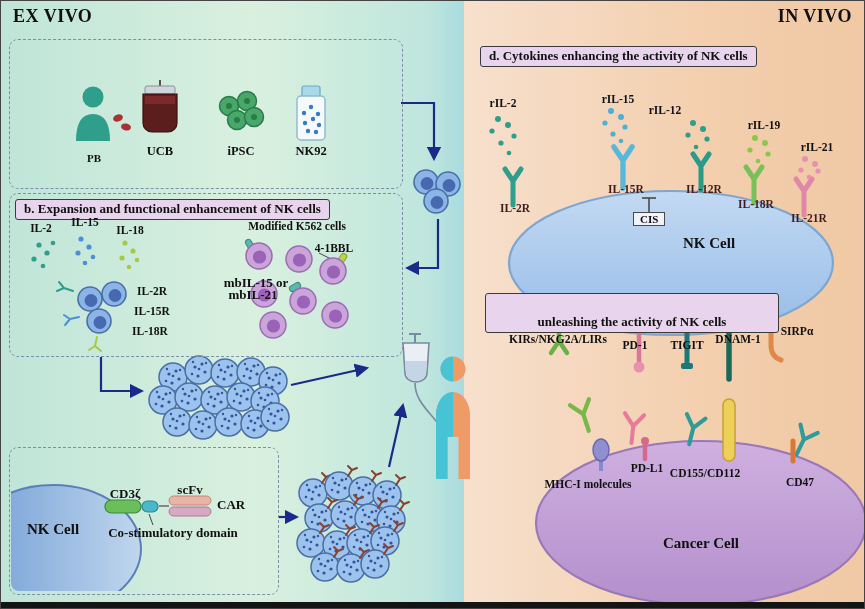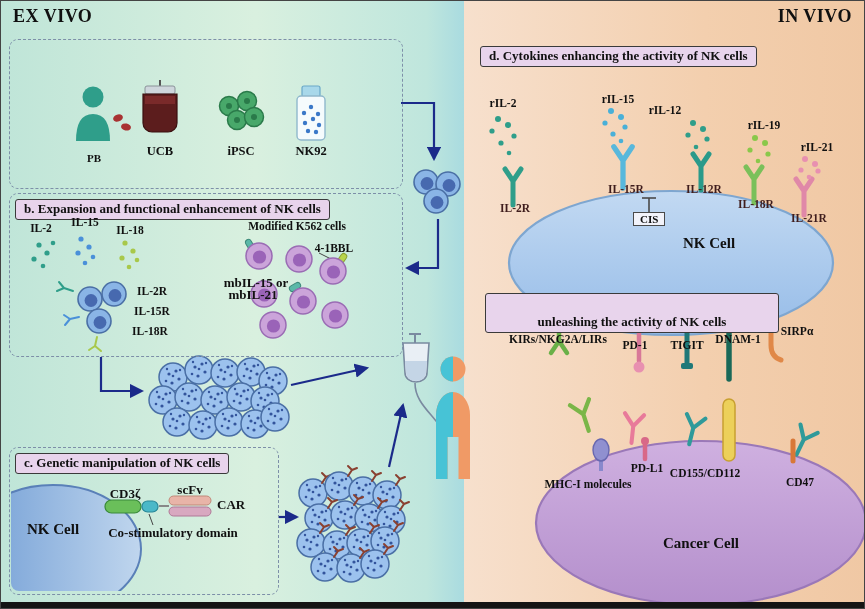--- a/index.html
+++ b/index.html
@@ -333,21 +333,20 @@
   </svg>
 
   <div class="panel" style="left:8px;top:38px;width:392px;height:148px;"></div>
   <div class="panel" style="left:8px;top:192px;width:392px;height:162px;"></div>
   <div class="panel" style="left:8px;top:446px;width:268px;height:146px;"></div>
 
   <div class="region" style="left:12px;top:5px;">EX VIVO</div>
   <div class="region" style="right:12px;top:5px;">IN VIVO</div>
 
   <div class="ptitle" style="left:14px;top:198px;font-family:Liberation Serif, serif;">b. Expansion and functional enhancement of NK cells</div>
-  <div class="ptitle" style="left:14px;top:452px;">c. Genetic manipulation of NK cells</div>
   <div class="ptitle" style="left:479px;top:45px;">d. Cytokines enhancing the activity of NK cells</div>
   <div class="ptitle twoline" style="left:484px;top:292px;">
     <br>
     <span>unleashing the activity of NK cells</span>
   </div>
 
   <div class="lbl" style="left:93px;top:143px;font-size:11px;margin-top:8px;">PB</div>
   <div class="lbl" style="left:159px;top:143px;font-size:12.5px;">UCB</div>
   <div class="lbl" style="left:240px;top:143px;font-size:12.5px;">iPSC</div>
   <div class="lbl" style="left:310px;top:143px;font-size:12.5px;">NK92</div>

